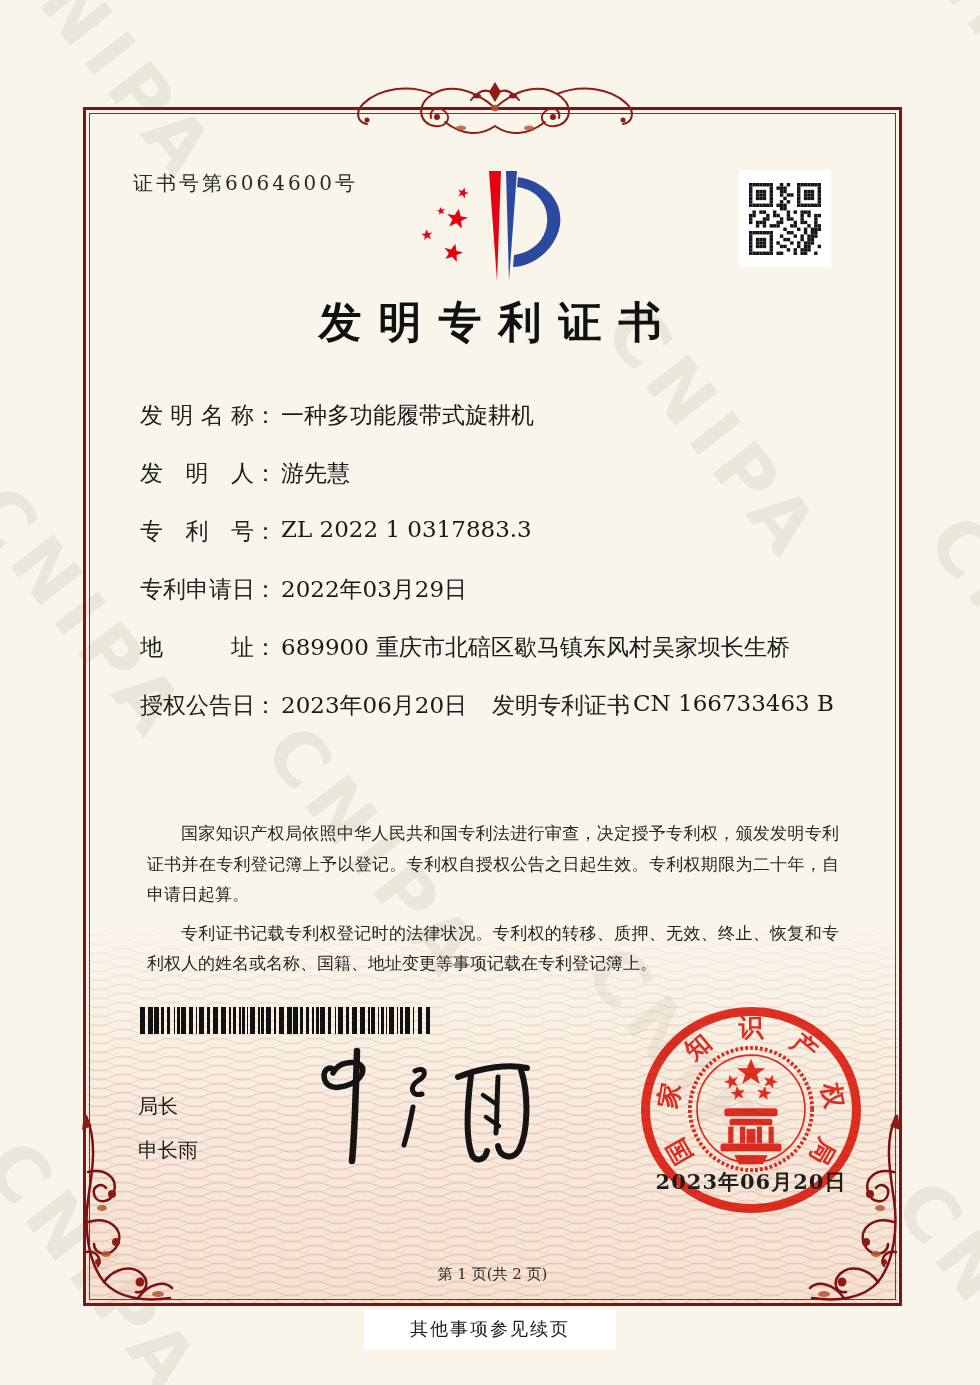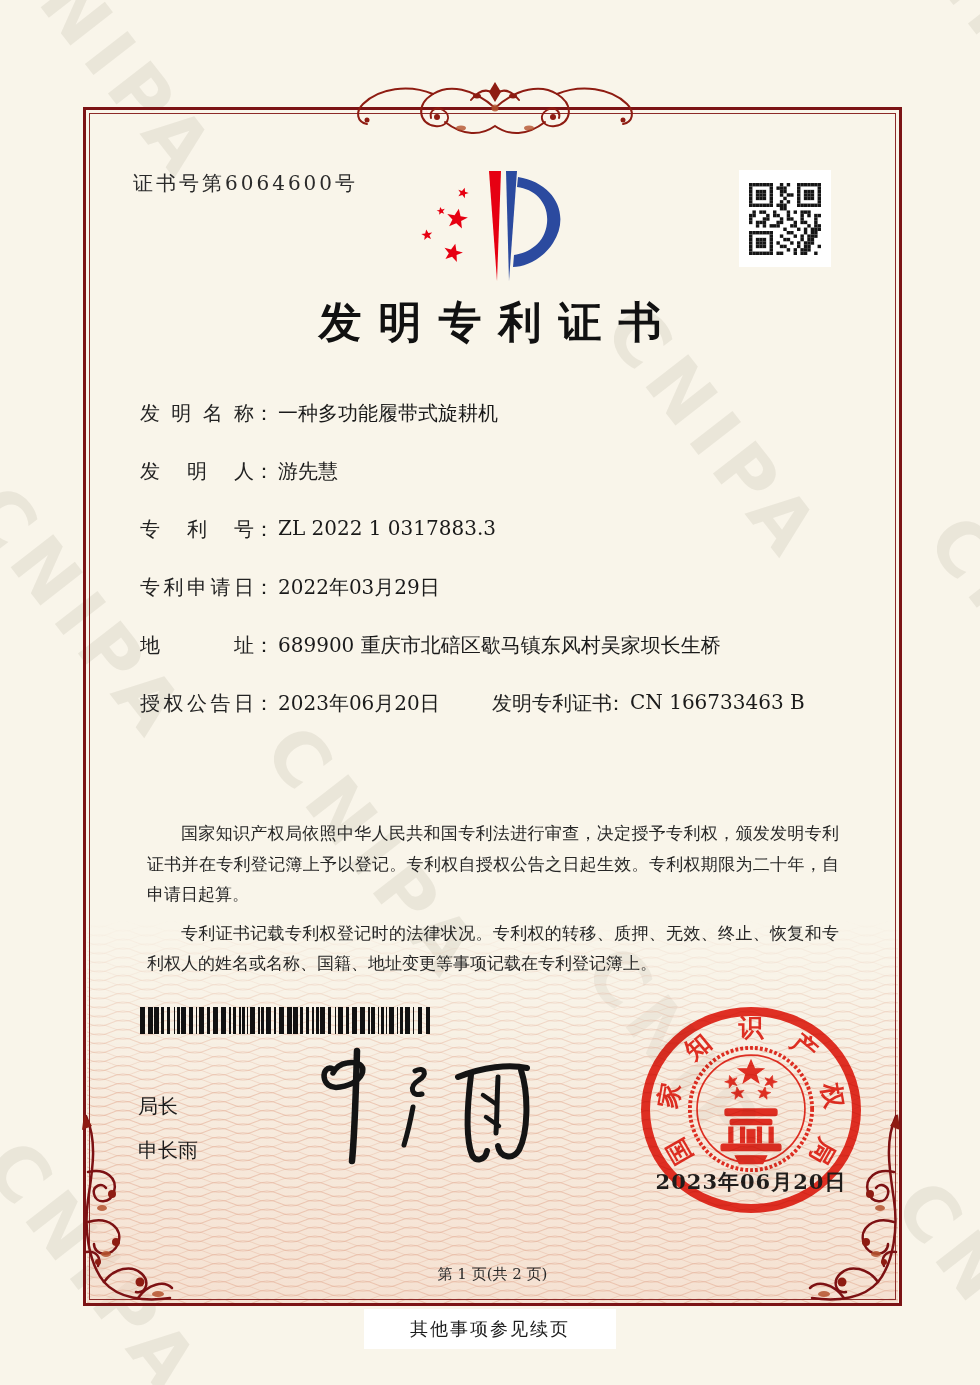--- a/index.html
+++ b/index.html
@@ -55,21 +55,21 @@
   .qr-box{
     position:absolute;left:739px;top:170px;width:92px;height:97px;z-index:4;
     background:#ffffff;display:flex;align-items:center;justify-content:center;
   }
   .title{
     position:absolute;left:0;top:294px;width:100%;z-index:4;
     text-align:center;font-size:43px;font-weight:bold;letter-spacing:17px;
     text-indent:17px;color:#111;
   }
   
-  .fields{position:absolute;left:140px;top:400px;width:715px;z-index:4;font-size:20px;}
+  .fields{position:absolute;left:140px;top:400px;width:715px;z-index:4;font-size:23px;}
   .frow{position:relative;height:58px;white-space:nowrap;}
   .flabel{
     display:inline-block;width:114px;text-align:justify;text-align-last:justify;
     vertical-align:top;color:#222;
   }
   .fcolon{display:inline-block;vertical-align:top;}
   .fvalue{display:inline-block;vertical-align:top;margin-left:4px;color:#1a1a1a;}
   .fgroup2{position:absolute;left:352px;top:0;}
   
   .paras{

